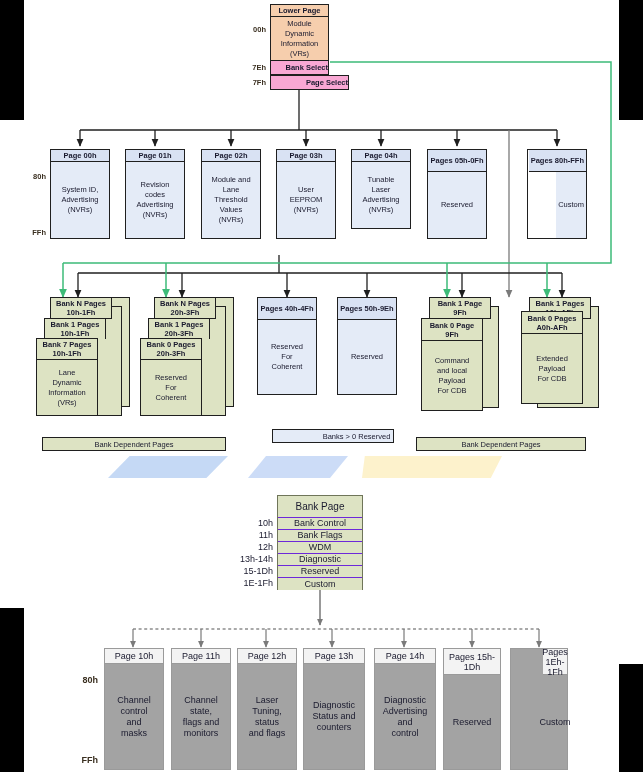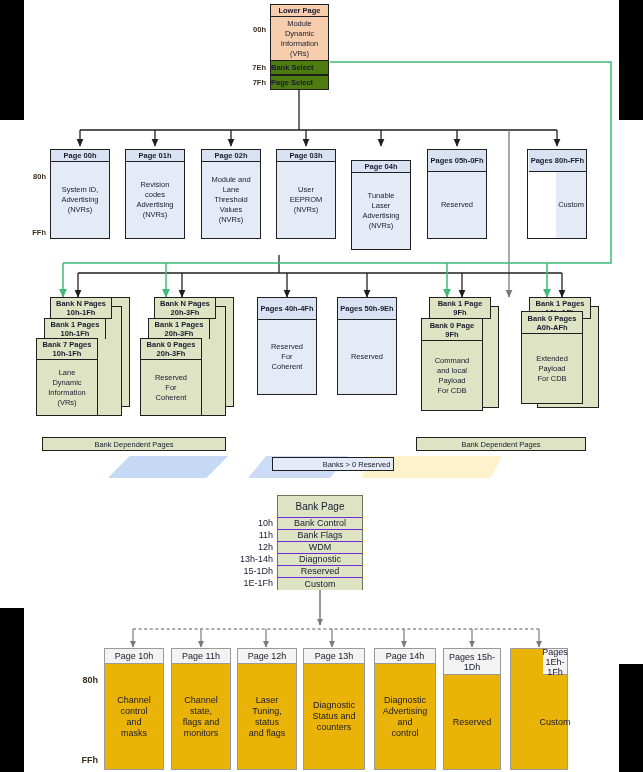--- a/index.html
+++ b/index.html
@@ -24,21 +24,21 @@
        padding:2px;white-space:pre-line;}
 
   .fill-peach .hdr,.fill-peach .bdy{background:#f6cead;}
   .fill-blue  .hdr{background:#d9e2f3;}
   .fill-blue  .bdy{background:#e4ebf7;}
   .fill-green .hdr{background:#dde3c3;}
   .fill-green .bdy{background:#dde3c3;}
 
   
   .rowbox{position:absolute;box-sizing:border-box;border:1px solid #1f1f1f;
-    background:#4d7c0f;display:flex;align-items:center;justify-content:flex-start;
+    background:#f9a8d4;display:flex;align-items:center;justify-content:flex-end;
     font-size:7.5px;font-weight:600;}
 
   
   .addr{position:absolute;font-size:7.5px;font-weight:700;color:#3a2f20;
         text-align:right;white-space:nowrap;}
 
   
   .legend{position:absolute;box-sizing:border-box;border:1.4px solid #1f1f1f;
     display:flex;align-items:center;justify-content:center;
     font-size:7.5px;}
@@ -50,21 +50,21 @@
   .btbl .r{box-sizing:border-box;border-bottom:1px solid #6d28d9;
     background:#dde3c3;display:flex;align-items:center;justify-content:center;
     font-size:9px;line-height:11px;}
   .btbl .r:last-child{border-bottom:none;}
   .btbl .r.head{height:22px;font-size:10px;}
   .btbl-addr{position:absolute;font-size:9px;text-align:right;
     white-space:nowrap;color:#1a1a2e;}
 
   
   .gbox{position:absolute;box-sizing:border-box;border:1px solid #9a9a9a;
-    display:flex;flex-direction:column;background:#eab308;}
+    display:flex;flex-direction:column;background:#a3a3a3;}
   .gbox .hdr{box-sizing:border-box;border-bottom:1px solid #9a9a9a;
     background:#f3f3f3;display:flex;align-items:center;justify-content:center;
     text-align:center;font-size:9px;line-height:10px;padding:2px;}
   .gbox .bdy{box-sizing:border-box;flex:1;display:flex;align-items:center;
     justify-content:center;text-align:center;font-size:9px;line-height:11px;
     padding:2px;white-space:pre-line;}
 
   
   .stk{position:absolute;box-sizing:border-box;border:1px solid #1f1f1f;
        background:#dde3c3;}
@@ -161,21 +161,21 @@
 Information
 (VRs)</div>
   </div>
   <div class="addr" style="left:246px;top:25px;width:20px;">00h</div>
 
   <div class="rowbox" style="left:270px;top:60px;width:59px;height:15px;">
     <span>Bank Select</span>
   </div>
   <div class="addr" style="left:246px;top:63px;width:20px;">7Eh</div>
 
-  <div class="rowbox" style="left:270px;top:75px;width:59px;height:15px;">
+  <div class="rowbox" style="left:270px;top:75px;width:79px;height:15px;">
     <span>Page Select</span>
   </div>
   <div class="addr" style="left:246px;top:78px;width:20px;">7Fh</div>
 
   <div class="box fill-blue" style="left:50px;top:149px;width:60px;height:90px;">
     <div class="hdr">Page 00h</div>
     <div class="bdy">System ID,
 Advertising
 (NVRs)</div>
   </div>
@@ -193,21 +193,21 @@
 Threshold
 Values
 (NVRs)</div>
   </div>
   <div class="box fill-blue" style="left:276px;top:149px;width:60px;height:90px;">
     <div class="hdr">Page 03h</div>
     <div class="bdy">User
 EEPROM
 (NVRs)</div>
   </div>
-  <div class="box fill-blue" style="left:351px;top:160px;width:60px;height:90px;">
+  <div class="box fill-blue" style="left:351px;top:149px;width:60px;height:80px;">
     <div class="hdr">Page 04h</div>
     <div class="bdy">Tunable
 Laser
 Advertising
 (NVRs)</div>
   </div>
   <div class="box fill-blue" style="left:427px;top:149px;width:60px;height:90px;">
     <div class="hdr" style="height:22px;">Pages
 05h-0Fh</div>
     <div class="bdy">Reserved</div>
@@ -294,21 +294,21 @@
     <div class="hdr" style="height:22px;">Bank 0 Pages
 A0h-AFh</div>
     <div class="bdy">Extended
 Payload
 For CDB</div>
   </div>
 
   <div class="legend green" style="left:42px;top:437px;width:184px;height:14px;">
     <span>Bank Dependent Pages</span>
   </div>
-  <div class="legend blue" style="left:272px;top:457px;width:122px;height:14px;padding-left:47px;">
+  <div class="legend blue" style="left:272px;top:429px;width:122px;height:14px;padding-left:47px;">
     <span>Banks &gt; 0 Reserved</span>
   </div>
   <div class="legend green" style="left:416px;top:437px;width:170px;height:14px;">
     <span>Bank Dependent Pages</span>
   </div>
 
   <div class="btbl" style="left:277px;top:495px;width:86px;height:95px;">
     <div class="r head">Bank Page</div>
     <div class="r" style="height:12px;">Bank Control</div>
     <div class="r" style="height:12px;">Bank Flags</div>

